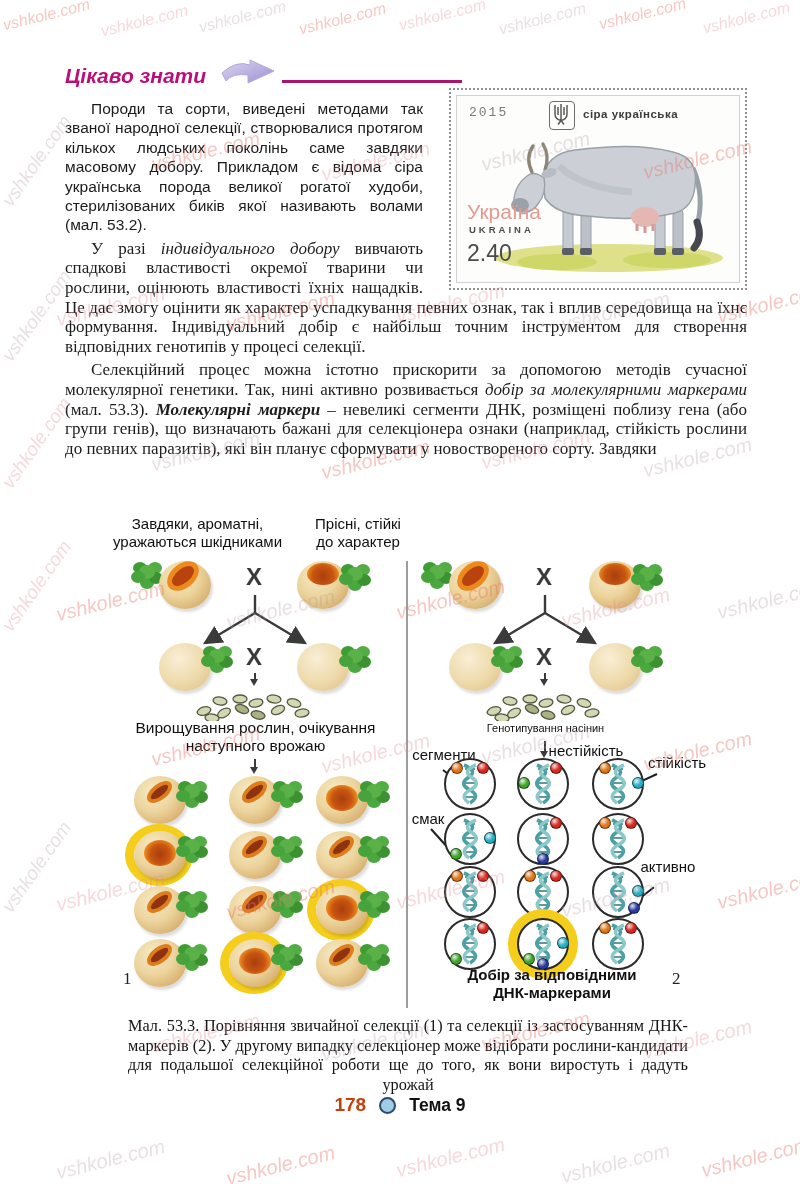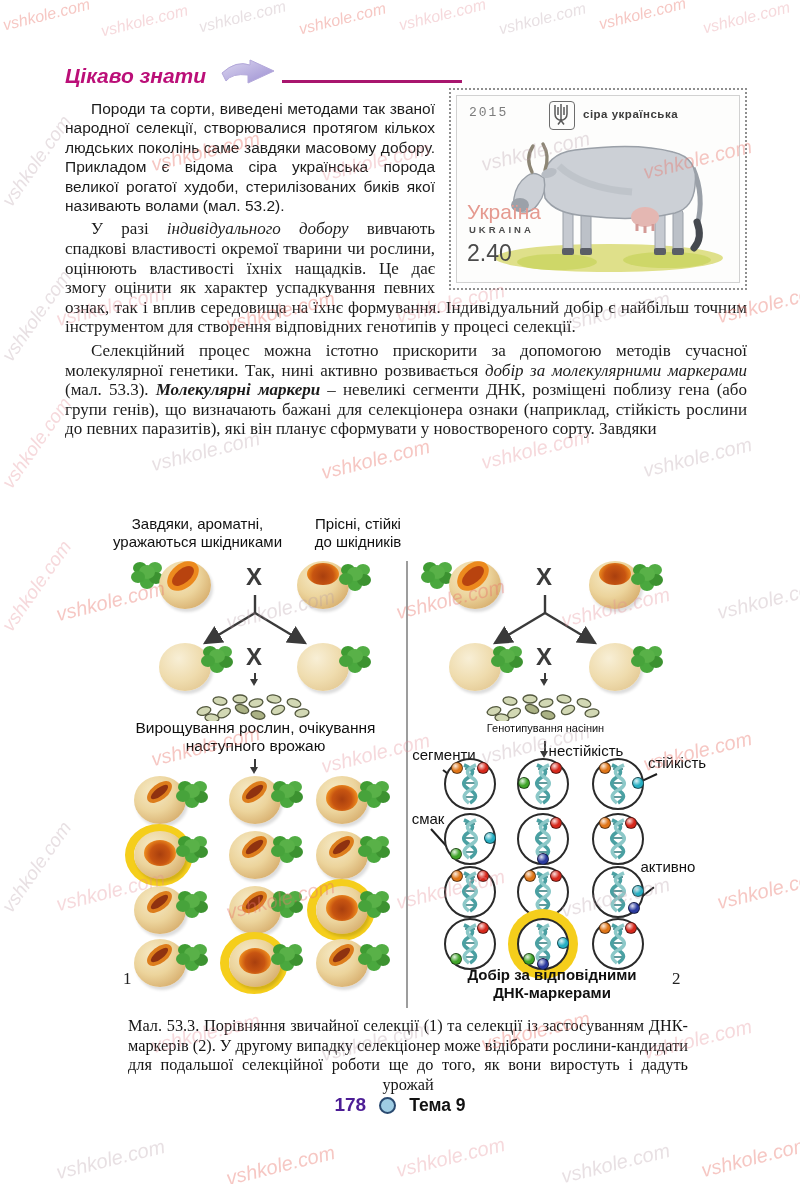--- a/index.html
+++ b/index.html
@@ -11,21 +11,21 @@
   .watermark{position:absolute;font-family:"Liberation Sans",sans-serif;white-space:nowrap;font-style:italic;}
 
   
   .content{position:absolute;left:65px;top:62px;width:682px;z-index:2;}
 
   .head-row{display:flex;align-items:flex-end;height:26px;}
   .head-title{font-family:"Liberation Sans",sans-serif;font-weight:bold;font-style:italic;font-size:21px;color:#bb0f78;line-height:24px;white-space:nowrap;}
   .head-arrow{margin:0 6px 0 14px;}
   .head-line{width:180px;border-top:3px solid #a8156e;margin-bottom:5px;}
 
-  .fig-right{float:right;width:298px;margin:0 0 6px 14px;}
+  .fig-right{float:right;width:298px;margin:0 0 6px 26px;}
   .stamp{border:2.5px dotted #8f8f8f;padding:5px;background:#fff;}
   .stamp-inner{position:relative;height:186px;border:1px solid #d2d2d2;background:#fdfdfc;overflow:hidden;}
   .stamp-year{position:absolute;left:12px;top:9px;font-family:"Liberation Mono",monospace;font-size:13px;color:#7c7c7c;letter-spacing:2px;}
   .trident-box{position:absolute;left:92px;top:5px;width:24px;height:27px;border:1.4px solid #6d6d6d;border-radius:4px;}
   .stamp-breed{position:absolute;left:126px;top:12px;font-family:"Liberation Sans",sans-serif;font-weight:bold;font-size:11.5px;color:#3c3c3c;letter-spacing:0.5px;}
   .stamp-country{position:absolute;left:10px;top:104px;font-family:"Liberation Sans",sans-serif;font-size:21px;color:#e59a90;}
   .stamp-latin{position:absolute;left:12px;top:128px;font-family:"Liberation Sans",sans-serif;font-size:9.5px;letter-spacing:3px;color:#4d4d4d;font-weight:bold;}
   .stamp-value{position:absolute;left:10px;top:144px;font-family:"Liberation Sans",sans-serif;font-size:23px;color:#4a4a4a;}
   .cow-svg{position:absolute;left:30px;top:22px;}
 
@@ -70,21 +70,21 @@
   .gene svg{position:absolute;left:7px;top:3px;}
   .dot{position:absolute;width:12px;height:12px;border-radius:50%;border:1px solid rgba(0,0,0,0.55);box-sizing:border-box;
     background-image:radial-gradient(circle at 35% 30%, rgba(255,255,255,0.85), rgba(255,255,255,0) 50%);}
   .p-tl{left:5px;top:2px}.p-tr{right:5px;top:2px}.p-ml{left:-1px;top:17px}.p-mr{right:-2px;top:17px}
   .p-bl{left:4px;bottom:3px}.p-bm{left:18px;bottom:-2px}.p-br{right:2px;bottom:2px}
   .conn{position:absolute;height:2px;background:#1e1e1e;transform-origin:left center;}
 
   .fig53-cap{position:absolute;left:128px;top:1016px;width:560px;font-size:16.3px;line-height:19.5px;text-align:justify;text-align-last:center;z-index:2;color:#141414;}
 
   .footer{position:absolute;left:0;top:1094px;width:800px;display:flex;justify-content:center;align-items:center;gap:13px;z-index:2;}
-  .footer .pg{font-family:"Liberation Sans",sans-serif;font-weight:bold;font-size:19px;color:#4c1d95;}
+  .footer .pg{font-family:"Liberation Sans",sans-serif;font-weight:bold;font-size:19px;color:#c2410c;}
   .footer .dotc{width:13px;height:13px;border-radius:50%;background:#9fcde4;border:2px solid #2a4a70;}
   .footer .th{font-family:"Liberation Sans",sans-serif;font-weight:bold;font-size:17.5px;color:#111;}
 </style>
 </head>
 <body>
 
 <div class="page">
 
   <svg width="0" height="0" style="position:absolute">
       <defs>
@@ -208,21 +208,21 @@
     <p class="p-serif"><span>У разі </span><span class="seg-i">індивідуального добору</span><span> вивчають спадкові властивості окремої тварини чи рослини, оцінюють властивості їхніх нащадків. Це дає змогу оцінити як характер успадкування певних ознак, так і вплив середовища на їхнє формування. Індивідуальний добір є найбільш точним інструментом для створення відповідних генотипів у процесі селекції.</span></p>
     <p class="p-serif"><span>Селекційний процес можна істотно прискорити за допомогою методів сучасної молекулярної генетики. Так, нині активно розвивається </span><span class="seg-i">добір за молекулярними маркерами</span><span> (мал. 53.3). </span><span class="seg-bi">Молекулярні маркери</span><span> – невеликі сегменти ДНК, розміщені поблизу гена (або групи генів), що визначають бажані для селекціонера ознаки (наприклад, стійкість рослини до певних паразитів), які він планує сформувати у новоствореного сорту. Завдяки</span></p>
   </div>
 
   <div class="diagram">
     <div class="divider"></div>
 
     <div class="dg-label" style="left:25px;top:2px;width:215px">Завдяки, ароматні,
 уражаються шкідниками</div>
     <div class="dg-label" style="left:228px;top:2px;width:130px">Прісні, стійкі
-до шкідників</div>
+до характер</div>
 
     <div class="leaf" style="left:66px;top:58px"></div>
     <div class="melon wedge" style="left:94px;top:48px"></div>
     <div class="xmark" style="left:181px;top:50px">X</div>
     <div class="melon bowltop" style="left:232px;top:48px"></div>
     <div class="leaf" style="left:274px;top:60px"></div>
     <svg style="position:absolute;left:115px;top:80px" width="150" height="58">
       <path d="M75,2 V20" stroke="#3a3a3a" stroke-width="2.4" fill="none"></path>
       <path d="M75,20 L25,50" stroke="#3a3a3a" stroke-width="2.4" fill="none" marker-end="url(#ah)"></path>
       <path d="M75,20 L125,50" stroke="#3a3a3a" stroke-width="2.4" fill="none" marker-end="url(#ah)"></path>

